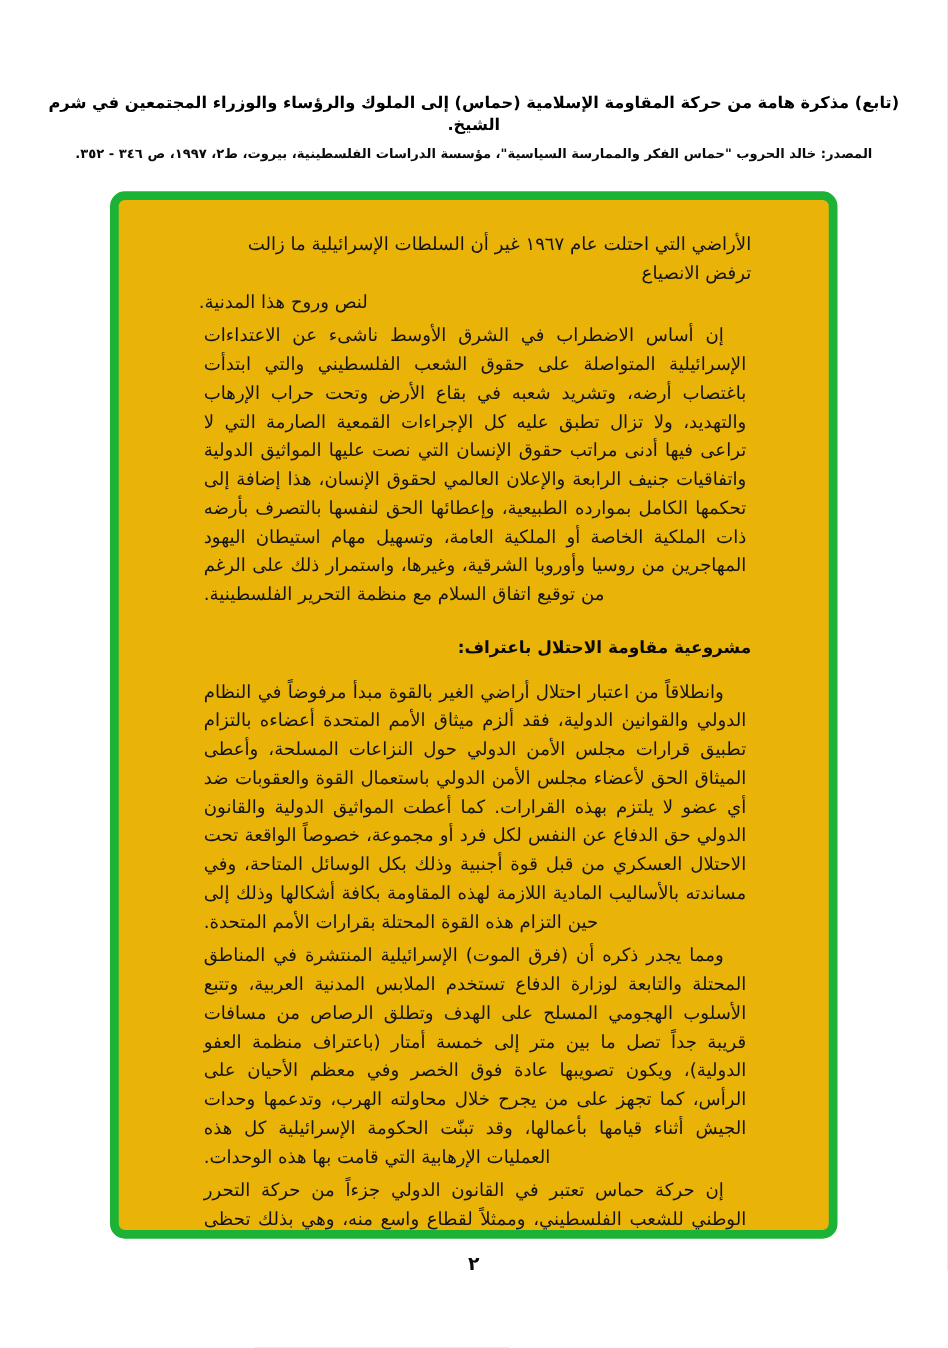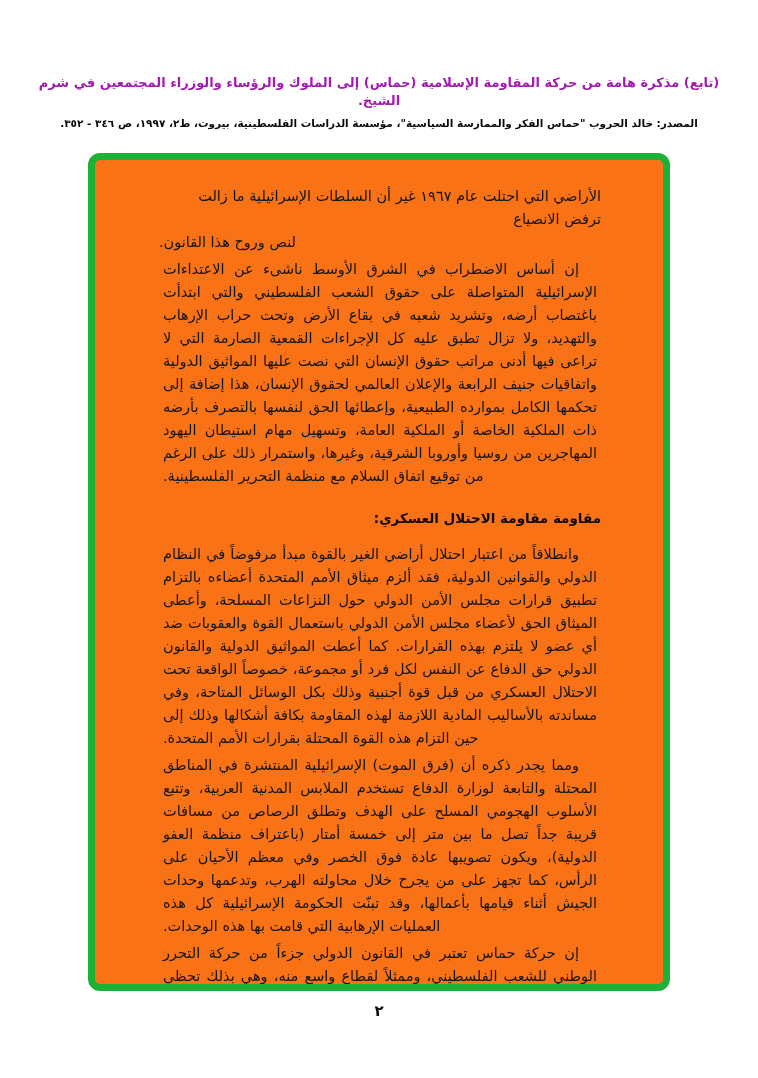--- a/index.html
+++ b/index.html
@@ -20,41 +20,41 @@
     top: 74px;
     left: 0;
     right: 0;
     direction: rtl;
     text-align: center;
   }
   .hdr-title {
     font-size: 13px;
     font-weight: bold;
     letter-spacing: 0;
-    color: #a21caf;
+    color: #000000;
     padding: 0 28px;
     line-height: 18px;
   }
   .hdr-source {
     margin-top: 6px;
     font-size: 10.5px;
     font-weight: bold;
     color: #0a0a0a;
     line-height: 14px;
   }
   .frame {
     position: absolute;
     left: 88px;
     top: 153px;
     width: 582px;
     height: 838px;
     box-sizing: border-box;
     border: 7px solid var(--frame-color, #1cb236);
     border-radius: 12px;
-    background: #f97316;
+    background: #eab308;
   }
   .memo-body {
     direction: rtl;
     box-sizing: border-box;
     height: 100%;
     padding: 25px 62px 0 64px;
     font-size: 14.5px;
     line-height: 23px;
     text-align: justify;
     overflow: hidden;
@@ -97,26 +97,26 @@
 <div class="page-hdr">
   <div class="hdr-title">(تابع) مذكرة هامة من حركة المقاومة الإسلامية (حماس) إلى الملوك والرؤساء والوزراء المجتمعين في شرم الشيخ.</div>
   <div class="hdr-source">المصدر: خالد الحروب "حماس الفكر والممارسة السياسية"، مؤسسة الدراسات الفلسطينية، بيروت، ط٢، ١٩٩٧، ص ٣٤٦ - ٣٥٢.</div>
 </div>
 
 <div class="frame">
   <div class="memo-body">
 
     <div class="cont-par">
       <div class="cont-line1">الأراضي التي احتلت عام ١٩٦٧ غير أن السلطات الإسرائيلية ما زالت ترفض الانصياع</div>
-      <div class="cont-line2">لنص وروح هذا القانون.</div>
+      <div class="cont-line2">لنص وروح هذا المدنية.</div>
     </div>
 
     <p class="par">إن أساس الاضطراب في الشرق الأوسط ناشىء عن الاعتداءات الإسرائيلية المتواصلة على حقوق الشعب الفلسطيني والتي ابتدأت باغتصاب أرضه، وتشريد شعبه في بقاع الأرض وتحت حراب الإرهاب والتهديد، ولا تزال تطبق عليه كل الإجراءات القمعية الصارمة التي لا تراعى فيها أدنى مراتب حقوق الإنسان التي نصت عليها المواثيق الدولية واتفاقيات جنيف الرابعة والإعلان العالمي لحقوق الإنسان، هذا إضافة إلى تحكمها الكامل بموارده الطبيعية، وإعطائها الحق لنفسها بالتصرف بأرضه ذات الملكية الخاصة أو الملكية العامة، وتسهيل مهام استيطان اليهود المهاجرين من روسيا وأوروبا الشرقية، وغيرها، واستمرار ذلك على الرغم من توقيع اتفاق السلام مع منظمة التحرير الفلسطينية.</p>
 
-    <h3 class="heading">مقاومة مقاومة الاحتلال العسكري:</h3>
+    <h3 class="heading">مشروعية مقاومة الاحتلال باعتراف:</h3>
 
     <p class="par">وانطلاقاً من اعتبار احتلال أراضي الغير بالقوة مبدأ مرفوضاً في النظام الدولي والقوانين الدولية، فقد ألزم ميثاق الأمم المتحدة أعضاءه بالتزام تطبيق قرارات مجلس الأمن الدولي حول النزاعات المسلحة، وأعطى الميثاق الحق لأعضاء مجلس الأمن الدولي باستعمال القوة والعقوبات ضد أي عضو لا يلتزم بهذه القرارات. كما أعطت المواثيق الدولية والقانون الدولي حق الدفاع عن النفس لكل فرد أو مجموعة، خصوصاً الواقعة تحت الاحتلال العسكري من قبل قوة أجنبية وذلك بكل الوسائل المتاحة، وفي مساندته بالأساليب المادية اللازمة لهذه المقاومة بكافة أشكالها وذلك إلى حين التزام هذه القوة المحتلة بقرارات الأمم المتحدة.</p>
 
     <p class="par">ومما يجدر ذكره أن (فرق الموت) الإسرائيلية المنتشرة في المناطق المحتلة والتابعة لوزارة الدفاع تستخدم الملابس المدنية العربية، وتتبع الأسلوب الهجومي المسلح على الهدف وتطلق الرصاص من مسافات قريبة جداً تصل ما بين متر إلى خمسة أمتار (باعتراف منظمة العفو الدولية)، ويكون تصويبها عادة فوق الخصر وفي معظم الأحيان على الرأس، كما تجهز على من يجرح خلال محاولته الهرب، وتدعمها وحدات الجيش أثناء قيامها بأعمالها، وقد تبنّت الحكومة الإسرائيلية كل هذه العمليات الإرهابية التي قامت بها هذه الوحدات.</p>
 
     <p class="par">إن حركة حماس تعتبر في القانون الدولي جزءاً من حركة التحرر الوطني للشعب الفلسطيني، وممثلاً لقطاع واسع منه، وهي بذلك تحظى بحقوق معينة ضمن قواعد القانون الدولي العام بشقيه (أي قواعد قانون السلم وقانون الحرب) ولا يحق لأي جهة نقضها وحرمانها منها خصوصاً ما يتعلق بحق الممارسة الإعلامية والسياسية والدفاع عن النفس والمشاركة السياسية في تقرير مصير الشعب الفلسطيني.</p>
 
   </div>
 </div>
 

